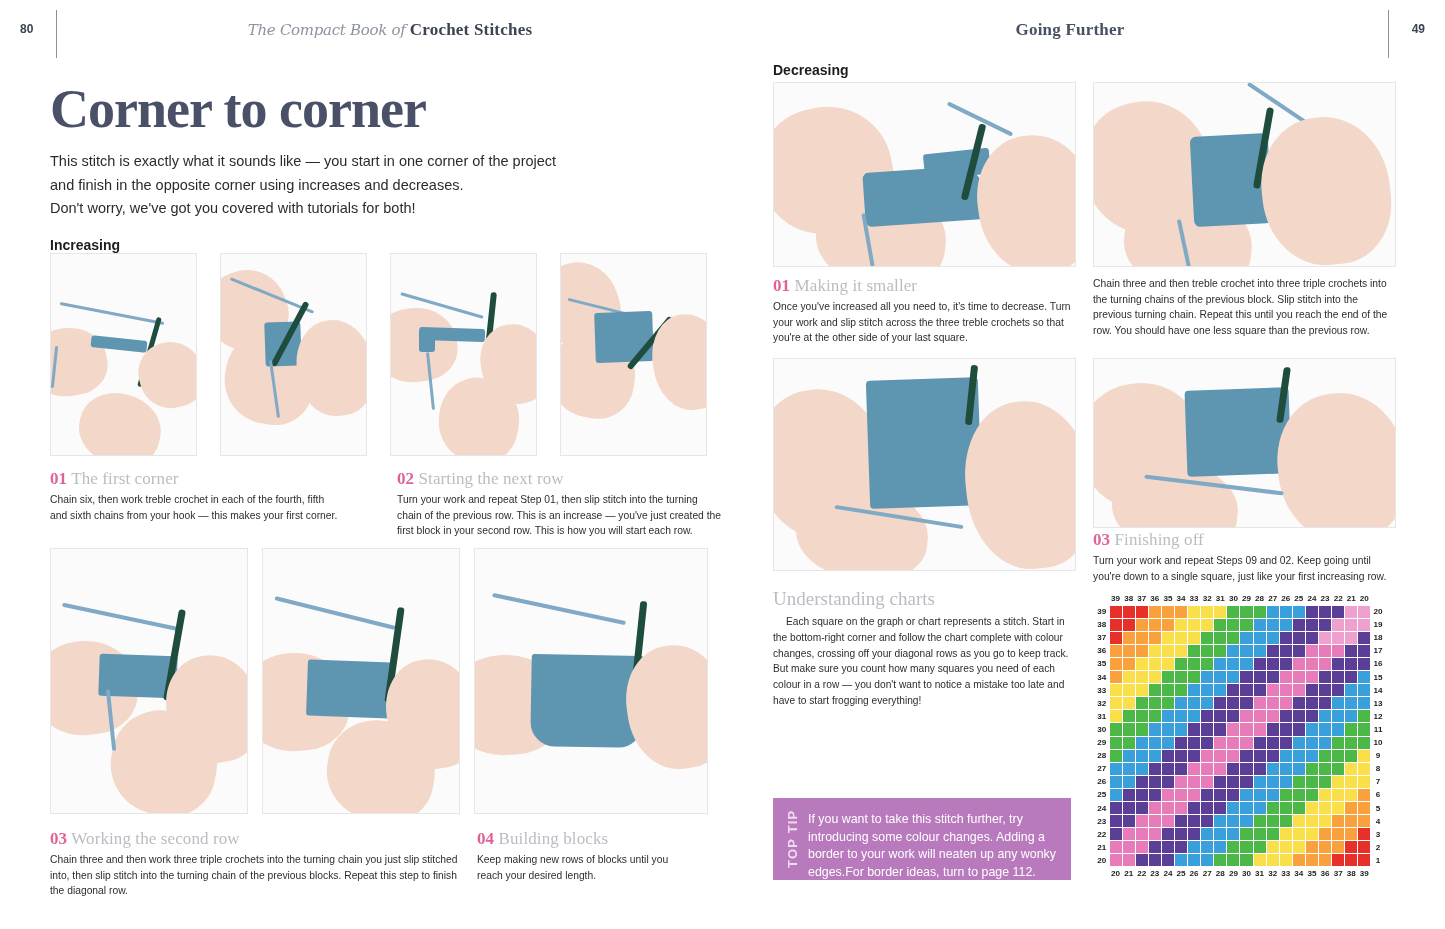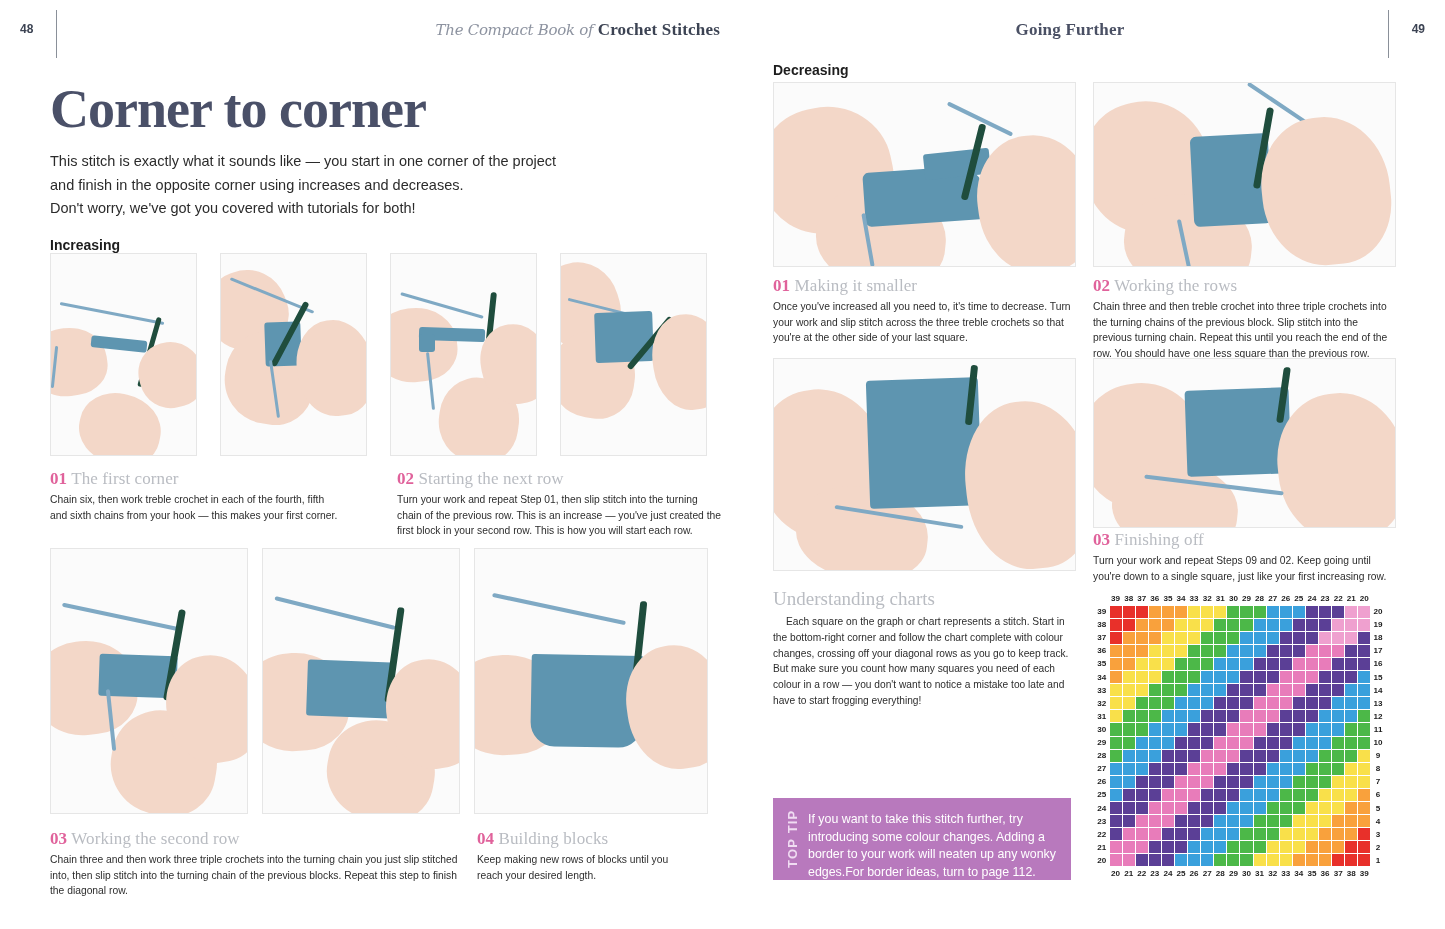--- a/index.html
+++ b/index.html
@@ -28,21 +28,21 @@
     position: absolute; text-align: center;
     font-family: "Liberation Serif", serif;
     color: #4a5064; font-size: 17px; letter-spacing: .2px;
   }
   .runhead .script {
     font-family: "DejaVu Serif", serif;
     font-style: italic; font-size: 15px; color: #8d93a0;
     letter-spacing: -.3px;
   }
   .runhead .bookname { font-weight: 700; color: #3c4353; }
-  .runhead-left  { left: 60px;  top: 20px; width: 660px; text-align: right; }
+  .runhead-left  { left: 60px;  top: 20px; width: 660px; }
   .runhead-right { left: 760px; top: 20px; width: 620px; font-weight: 700; }
 
   
   .page-left  { position: absolute; left: 50px; top: 4px; width: 680px; height: 911px; }
   .page-right { position: absolute; left: 773px; top: 0; width: 672px; height: 929px; }
 
   h1.title {
     font-family: "Liberation Serif", serif;
     font-size: 54px; line-height: 1;
     color: #4a5068; font-weight: 700;
@@ -135,21 +135,21 @@
   .hand { position:absolute; background:#f3d7c8; border-radius:46% 50% 42% 48%; }
   .yarn { position:absolute; background:#7fa9c4; border-radius:4px; }
   .hook { position:absolute; background:#1f4d3d; border-radius:3px; }
   .fabric { position:absolute; background:#5e95b0; border-radius:3px; }
 </style>
 </head>
 <body>
 
 <div class="spread">
 
-  <div class="folio folio-left">48</div>
+  <div class="folio folio-left">80</div>
   <div class="rule rule-left"></div>
   <div class="runhead runhead-left">
     <span class="script">The Compact Book of</span>
     <span class="bookname">Crochet Stitches</span>
   </div>
 
   <div class="folio folio-right">49</div>
   <div class="rule rule-right"></div>
   <div class="runhead runhead-right">Going Further</div>
 
@@ -302,24 +302,20 @@
 
     <div class="cap" style="left:0px; top:276px; width:300px;">
       <h3>
         <span class="num">01</span>
         <span>Making it smaller</span>
       </h3>
       <p>Once you've increased all you need to, it's time to decrease. Turn your work and slip stitch across the three treble crochets so that you're at the other side of your last square.</p>
     </div>
 
     <div class="cap" style="left:320px; top:276px; width:303px;">
-      <h3>
-        <span class="num">02</span>
-        <span>Working the rows</span>
-      </h3>
       <p>Chain three and then treble crochet into three triple crochets into the turning chains of the previous block. Slip stitch into the previous turning chain. Repeat this until you reach the end of the row. You should have one less square than the previous row.</p>
     </div>
 
     <div class="photo" style="left:0px; top:358px; width:303px; height:213px;">
       <div class="ph-bg"></div>
       <div class="hand" style="left:-16px; top:30px; width:128px; height:150px; transform:rotate(-10deg);"></div>
       <div class="hand" style="left:22px; top:128px; width:132px; height:92px; transform:rotate(6deg);"></div>
       <div class="fabric" style="left:94px; top:20px; width:112px; height:128px; transform:rotate(-2deg); border-radius:4px;"></div>
       <div class="hook" style="left:194px; top:6px; width:7px; height:60px; transform:rotate(6deg);"></div>
       <div class="hand" style="left:192px; top:42px; width:126px; height:168px; transform:rotate(-6deg);"></div>

